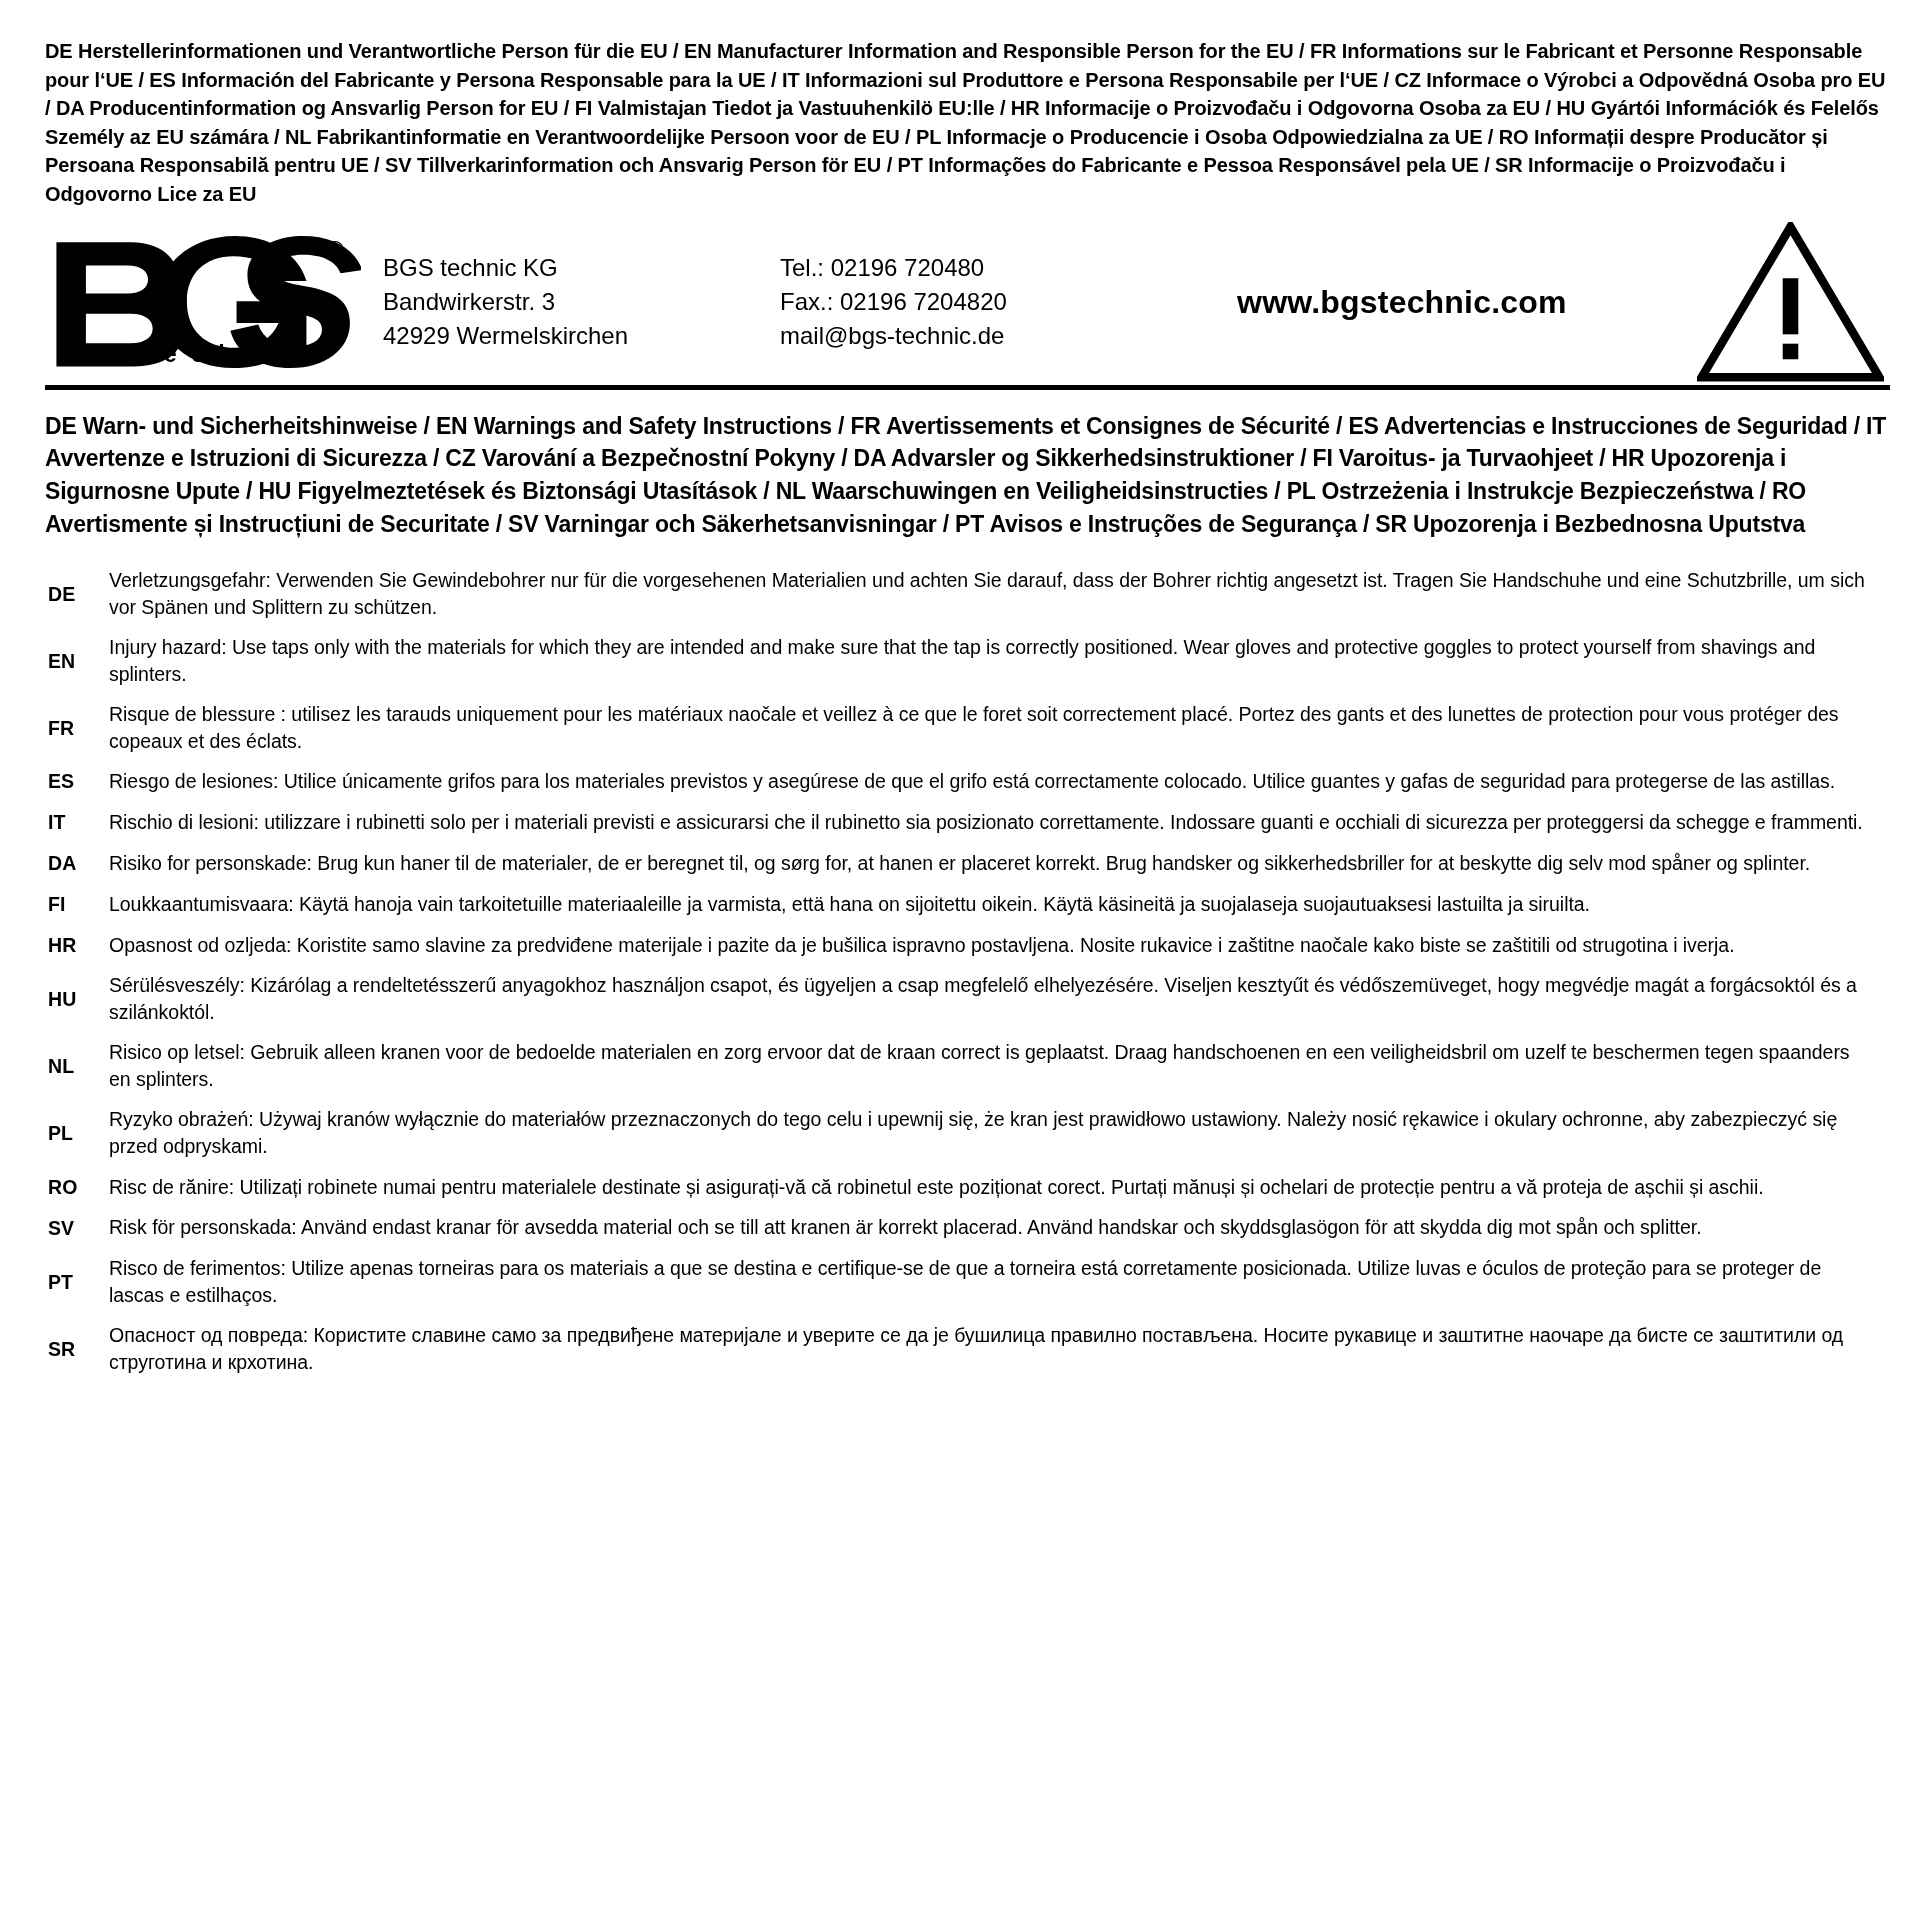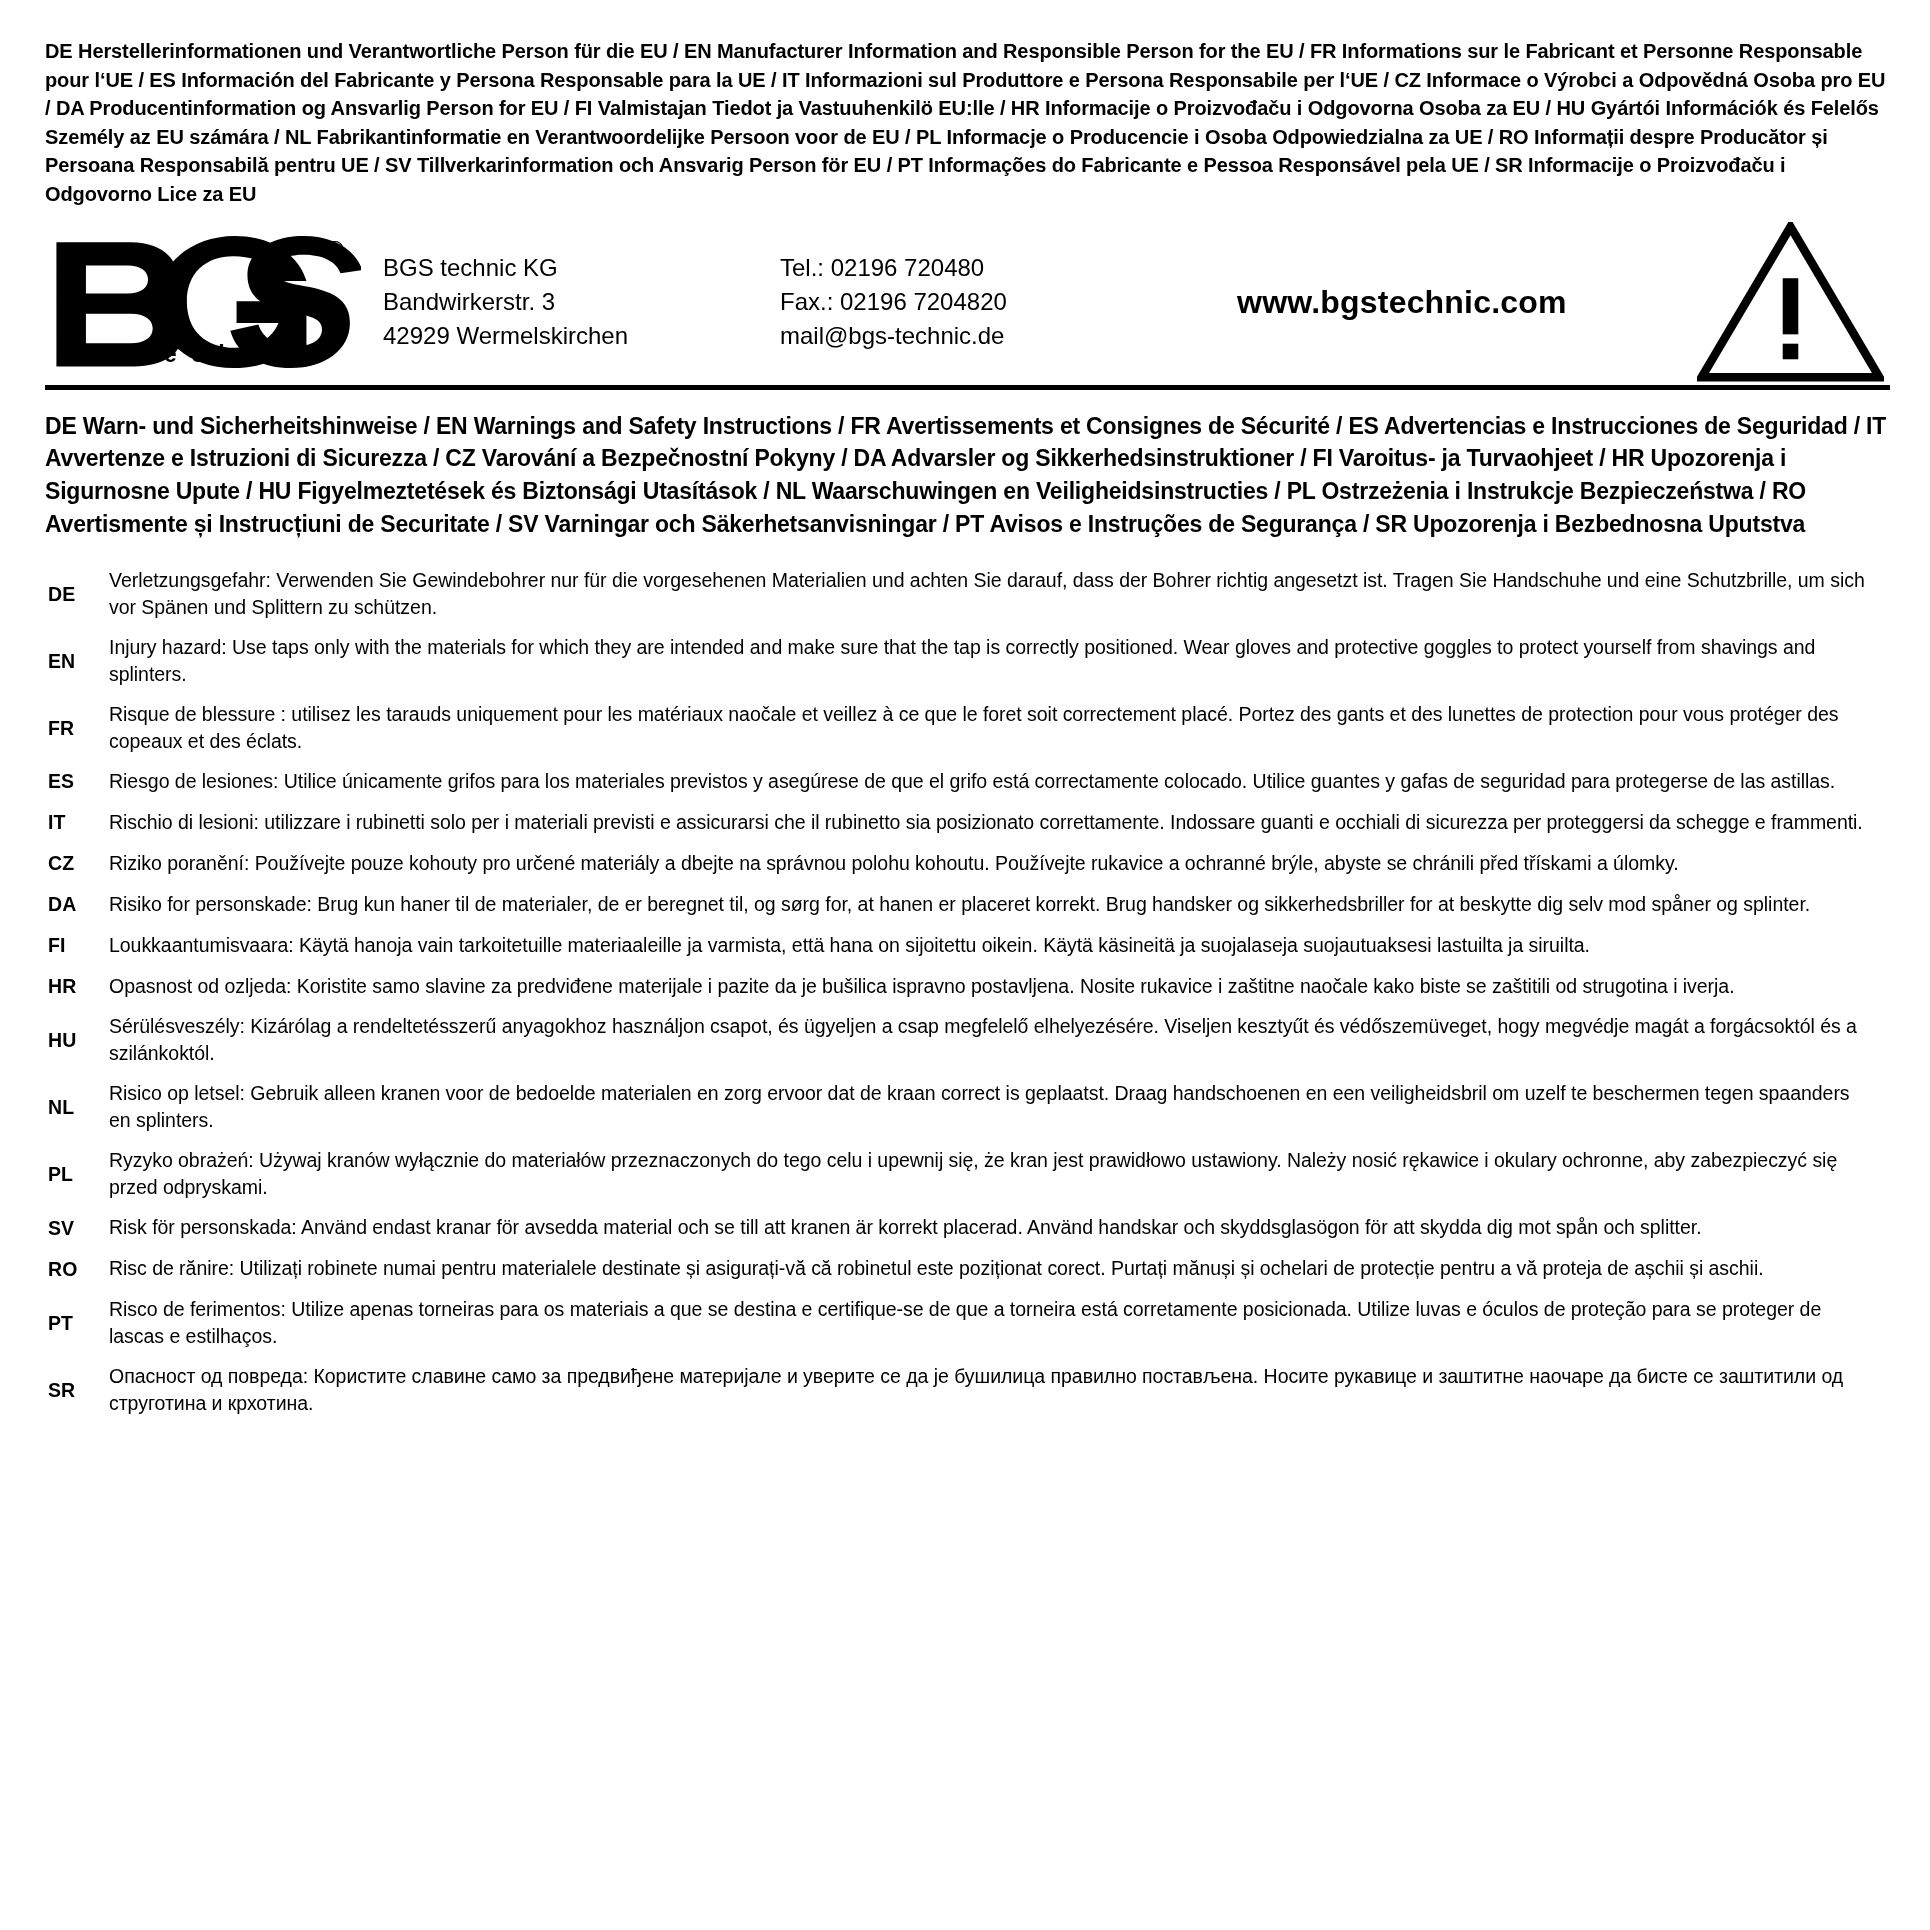--- a/index.html
+++ b/index.html
@@ -188,24 +188,20 @@
     <div class="lang-row">
       <div class="lang-code">ES</div>
       <div class="lang-text">Riesgo de lesiones: Utilice únicamente grifos para los materiales previstos y asegúrese de que el grifo está correctamente colocado. Utilice guantes y gafas de seguridad para protegerse de las astillas.</div>
     </div>
 
     <div class="lang-row">
       <div class="lang-code">IT</div>
       <div class="lang-text">Rischio di lesioni: utilizzare i rubinetti solo per i materiali previsti e assicurarsi che il rubinetto sia posizionato correttamente. Indossare guanti e occhiali di sicurezza per proteggersi da schegge e frammenti.</div>
     </div>
 
-    <div class="lang-row">
-      <div class="lang-code">CZ</div>
-      <div class="lang-text">Riziko poranění: Používejte pouze kohouty pro určené materiály a dbejte na správnou polohu kohoutu. Používejte rukavice a ochranné brýle, abyste se chránili před třískami a úlomky.</div>
-    </div>
 
     <div class="lang-row">
       <div class="lang-code">DA</div>
       <div class="lang-text">Risiko for personskade: Brug kun haner til de materialer, de er beregnet til, og sørg for, at hanen er placeret korrekt. Brug handsker og sikkerhedsbriller for at beskytte dig selv mod spåner og splinter.</div>
     </div>
 
     <div class="lang-row">
       <div class="lang-code">FI</div>
       <div class="lang-text">Loukkaantumisvaara: Käytä hanoja vain tarkoitetuille materiaaleille ja varmista, että hana on sijoitettu oikein. Käytä käsineitä ja suojalaseja suojautuaksesi lastuilta ja siruilta.</div>
     </div>
@@ -224,30 +220,30 @@
       <div class="lang-code">NL</div>
       <div class="lang-text">Risico op letsel: Gebruik alleen kranen voor de bedoelde materialen en zorg ervoor dat de kraan correct is geplaatst. Draag handschoenen en een veiligheidsbril om uzelf te beschermen tegen spaanders en splinters.</div>
     </div>
 
     <div class="lang-row">
       <div class="lang-code">PL</div>
       <div class="lang-text">Ryzyko obrażeń: Używaj kranów wyłącznie do materiałów przeznaczonych do tego celu i upewnij się, że kran jest prawidłowo ustawiony. Należy nosić rękawice i okulary ochronne, aby zabezpieczyć się przed odpryskami.</div>
     </div>
 
     <div class="lang-row">
+      <div class="lang-code">RO</div>
+      <div class="lang-text">Risc de rănire: Utilizați robinete numai pentru materialele destinate și asigurați-vă că robinetul este poziționat corect. Purtați mănuși și ochelari de protecție pentru a vă proteja de așchii și aschii.</div>
+    </div>
+
+    <div class="lang-row">
       <div class="lang-code">SV</div>
       <div class="lang-text">Risk för personskada: Använd endast kranar för avsedda material och se till att kranen är korrekt placerad. Använd handskar och skyddsglasögon för att skydda dig mot spån och splitter.</div>
     </div>
 
     <div class="lang-row">
-      <div class="lang-code">RO</div>
-      <div class="lang-text">Risc de rănire: Utilizați robinete numai pentru materialele destinate și asigurați-vă că robinetul este poziționat corect. Purtați mănuși și ochelari de protecție pentru a vă proteja de așchii și aschii.</div>
-    </div>
-
-    <div class="lang-row">
       <div class="lang-code">PT</div>
       <div class="lang-text">Risco de ferimentos: Utilize apenas torneiras para os materiais a que se destina e certifique-se de que a torneira está corretamente posicionada. Utilize luvas e óculos de proteção para se proteger de lascas e estilhaços.</div>
     </div>
 
     <div class="lang-row">
       <div class="lang-code">SR</div>
       <div class="lang-text">Опасност од повреда: Користите славине само за предвиђене материјале и уверите се да је бушилица правилно постављена. Носите рукавице и заштитне наочаре да бисте се заштитили од струготина и крхотина.</div>
     </div>
 
   </div>

